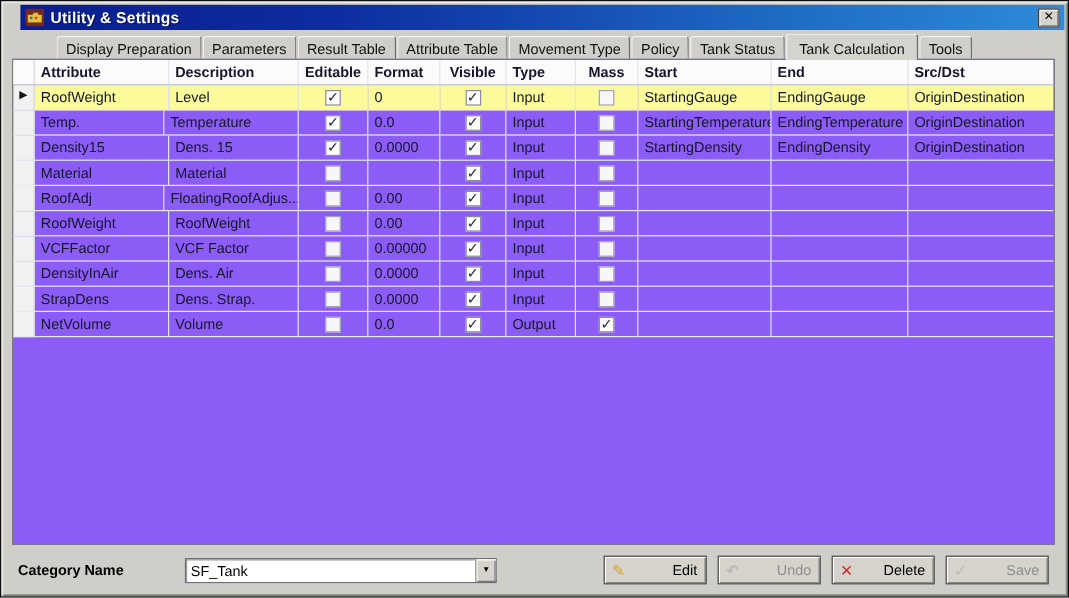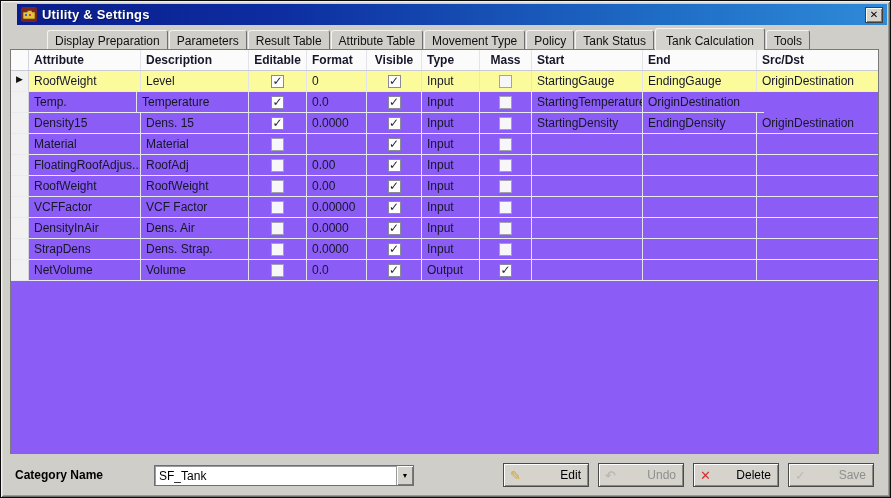--- a/index.html
+++ b/index.html
@@ -182,20 +182,21 @@
         <div class="grid-row">
           <div class="cell sel"></div>
           <div class="cell col-desc">Temp.</div>
           <div class="cell col-attr">Temperature</div>
           <div class="cell col-edit"><span class="cb checked">✓</span></div>
           <div class="cell col-fmt">0.0</div>
           <div class="cell col-vis"><span class="cb checked">✓</span></div>
           <div class="cell col-type">Input</div>
           <div class="cell col-mass"><span class="cb"></span></div>
           <div class="cell col-start">StartingTemperature</div>
+          <div class="cell col-end">EndingTemperature</div>
           <div class="cell col-src">OriginDestination</div>
         </div>
         <div class="grid-row">
           <div class="cell sel"></div>
           <div class="cell col-attr">Density15</div>
           <div class="cell col-desc">Dens. 15</div>
           <div class="cell col-edit"><span class="cb checked">✓</span></div>
           <div class="cell col-fmt">0.0000</div>
           <div class="cell col-vis"><span class="cb checked">✓</span></div>
           <div class="cell col-type">Input</div>
@@ -212,22 +213,22 @@
           <div class="cell col-fmt"></div>
           <div class="cell col-vis"><span class="cb checked">✓</span></div>
           <div class="cell col-type">Input</div>
           <div class="cell col-mass"><span class="cb"></span></div>
           <div class="cell col-start"></div>
           <div class="cell col-end"></div>
           <div class="cell col-src"></div>
         </div>
         <div class="grid-row">
           <div class="cell sel"></div>
+          <div class="cell col-desc">RoofAdj</div>
           <div class="cell col-attr">FloatingRoofAdjus...</div>
-          <div class="cell col-desc">RoofAdj</div>
           <div class="cell col-edit"><span class="cb"></span></div>
           <div class="cell col-fmt">0.00</div>
           <div class="cell col-vis"><span class="cb checked">✓</span></div>
           <div class="cell col-type">Input</div>
           <div class="cell col-mass"><span class="cb"></span></div>
           <div class="cell col-start"></div>
           <div class="cell col-end"></div>
           <div class="cell col-src"></div>
         </div>
         <div class="grid-row">

